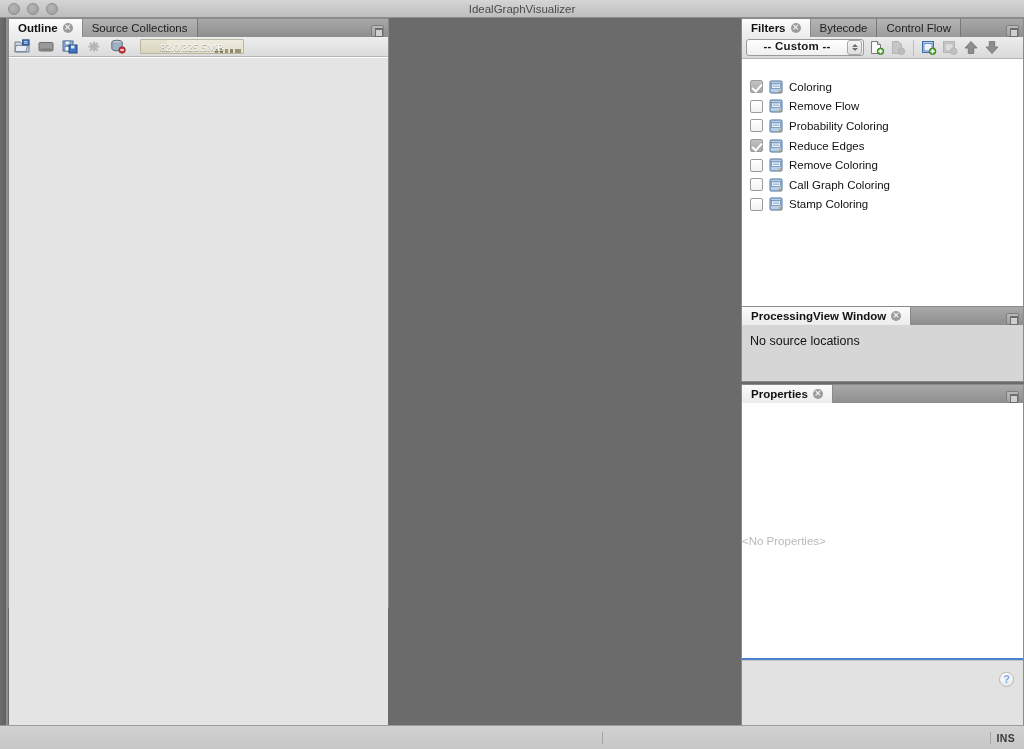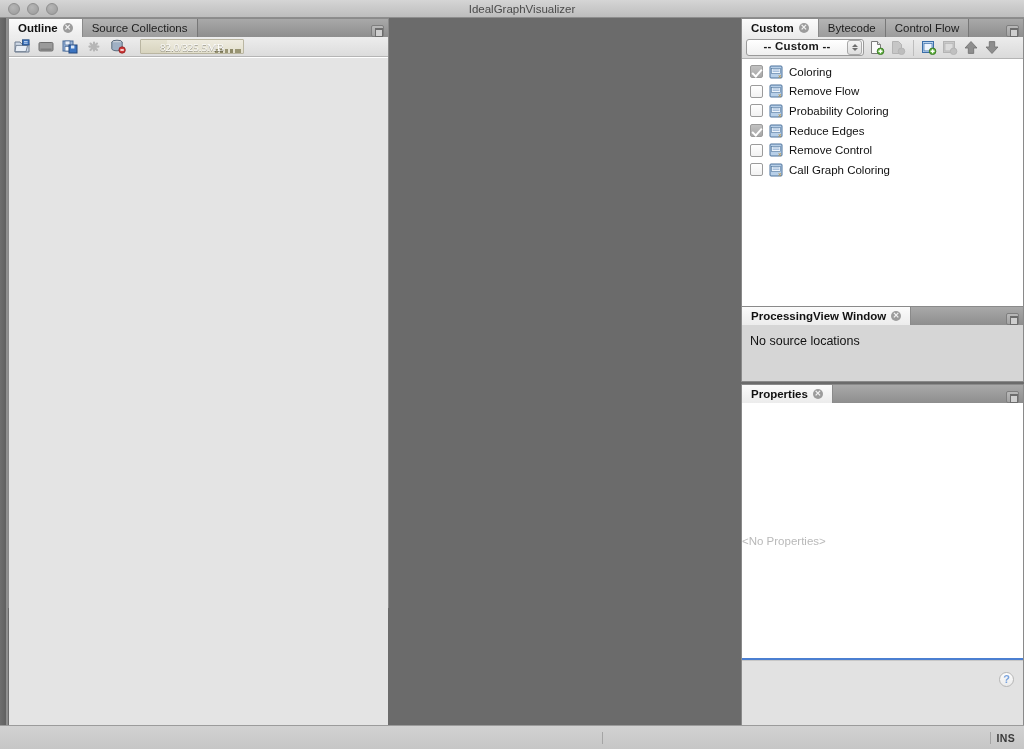--- a/index.html
+++ b/index.html
@@ -128,21 +128,21 @@
     position:relative;
   }
   .combo .stepper::before,.combo .stepper::after{
     content:""; position:absolute; left:4px; border-left:3px solid transparent;
     border-right:3px solid transparent;
   }
   .combo .stepper::before{ top:3px; border-bottom:3px solid #6e6e6e; }
   .combo .stepper::after{ bottom:3px; border-top:3px solid #6e6e6e; }
   .sep{ width:1px; height:16px; background:#bdbdbd; margin:0 2px; }
 
-  .filters-list{ background:#fff; height:264px; padding-top:3px; }
+  .filters-list{ background:#fff; height:264px; padding-top:18px; }
   .frow{ display:flex; align-items:center; height:19.6px; padding-left:8px; gap:6px; }
   .cbx{
     width:13px; height:13px; border:1px solid #9b9b9b; border-radius:2px;
     background:linear-gradient(#ffffff,#f2f2f2); position:relative; flex:none;
   }
   .cbx.on{ background:linear-gradient(#c2c2c2,#a8a8a8); }
   .cbx.on::after{
     content:""; position:absolute; left:3px; top:1px; width:4px; height:8px;
     border:solid #fff; border-width:0 2px 2px 0; transform:rotate(42deg);
   }
@@ -270,21 +270,21 @@
         <div class="mtext">82.0/325.5MB</div>
       </div>
     </div>
 
     <div class="outline-body"></div>
   </div>
 
   <div class="winframe" id="filters-win">
     <div class="tabstrip">
       <div class="tab active">
-        <span>Custom</span>
+        <span>Filters</span>
         <span class="closebtn">✕</span>
       </div>
       <div class="tab">
         <span>Bytecode</span>
       </div>
       <div class="tab">
         <span>Control Flow</span>
       </div>
       <div class="tabfill"></div>
       <div class="maxbtn"></div>
@@ -394,36 +394,48 @@
       <div class="frow">
         <span class="cbx"></span>
         <span class="docicon">
           <svg width="14" height="14" viewBox="0 0 14 14">
             <rect x="1" y="1" width="12" height="12" rx="1" fill="#b7cfe8" stroke="#4d729c"></rect>
             <rect x="2.4" y="3.4" width="9.2" height="5.2" fill="#edf4fb" stroke="#4d729c" stroke-width=".6"></rect>
             <path d="M3.6 4.9h6.8M3.6 6.4h6.8" stroke="#7fa3cc" stroke-width=".7"></path>
             <text x="9.2" y="13" font-size="6" fill="#c08a1e" font-family="Liberation Sans, sans-serif">x</text>
           </svg>
         </span>
-        <span class="flabel">Remove Control</span>
+        <span class="flabel">Remove Coloring</span>
       </div>
 
       <div class="frow">
         <span class="cbx"></span>
         <span class="docicon">
           <svg width="14" height="14" viewBox="0 0 14 14">
             <rect x="1" y="1" width="12" height="12" rx="1" fill="#b7cfe8" stroke="#4d729c"></rect>
             <rect x="2.4" y="3.4" width="9.2" height="5.2" fill="#edf4fb" stroke="#4d729c" stroke-width=".6"></rect>
             <path d="M3.6 4.9h6.8M3.6 6.4h6.8" stroke="#7fa3cc" stroke-width=".7"></path>
             <text x="9.2" y="13" font-size="6" fill="#c08a1e" font-family="Liberation Sans, sans-serif">x</text>
           </svg>
         </span>
         <span class="flabel">Call Graph Coloring</span>
       </div>
 
+      <div class="frow">
+        <span class="cbx"></span>
+        <span class="docicon">
+          <svg width="14" height="14" viewBox="0 0 14 14">
+            <rect x="1" y="1" width="12" height="12" rx="1" fill="#b7cfe8" stroke="#4d729c"></rect>
+            <rect x="2.4" y="3.4" width="9.2" height="5.2" fill="#edf4fb" stroke="#4d729c" stroke-width=".6"></rect>
+            <path d="M3.6 4.9h6.8M3.6 6.4h6.8" stroke="#7fa3cc" stroke-width=".7"></path>
+            <text x="9.2" y="13" font-size="6" fill="#c08a1e" font-family="Liberation Sans, sans-serif">x</text>
+          </svg>
+        </span>
+        <span class="flabel">Stamp Coloring</span>
+      </div>
 
     </div>
   </div>
 
   <div class="winframe" id="pv-win">
     <div class="tabstrip">
       <div class="tab active">
         <span>ProcessingView Window</span>
         <span class="closebtn">✕</span>
       </div>

